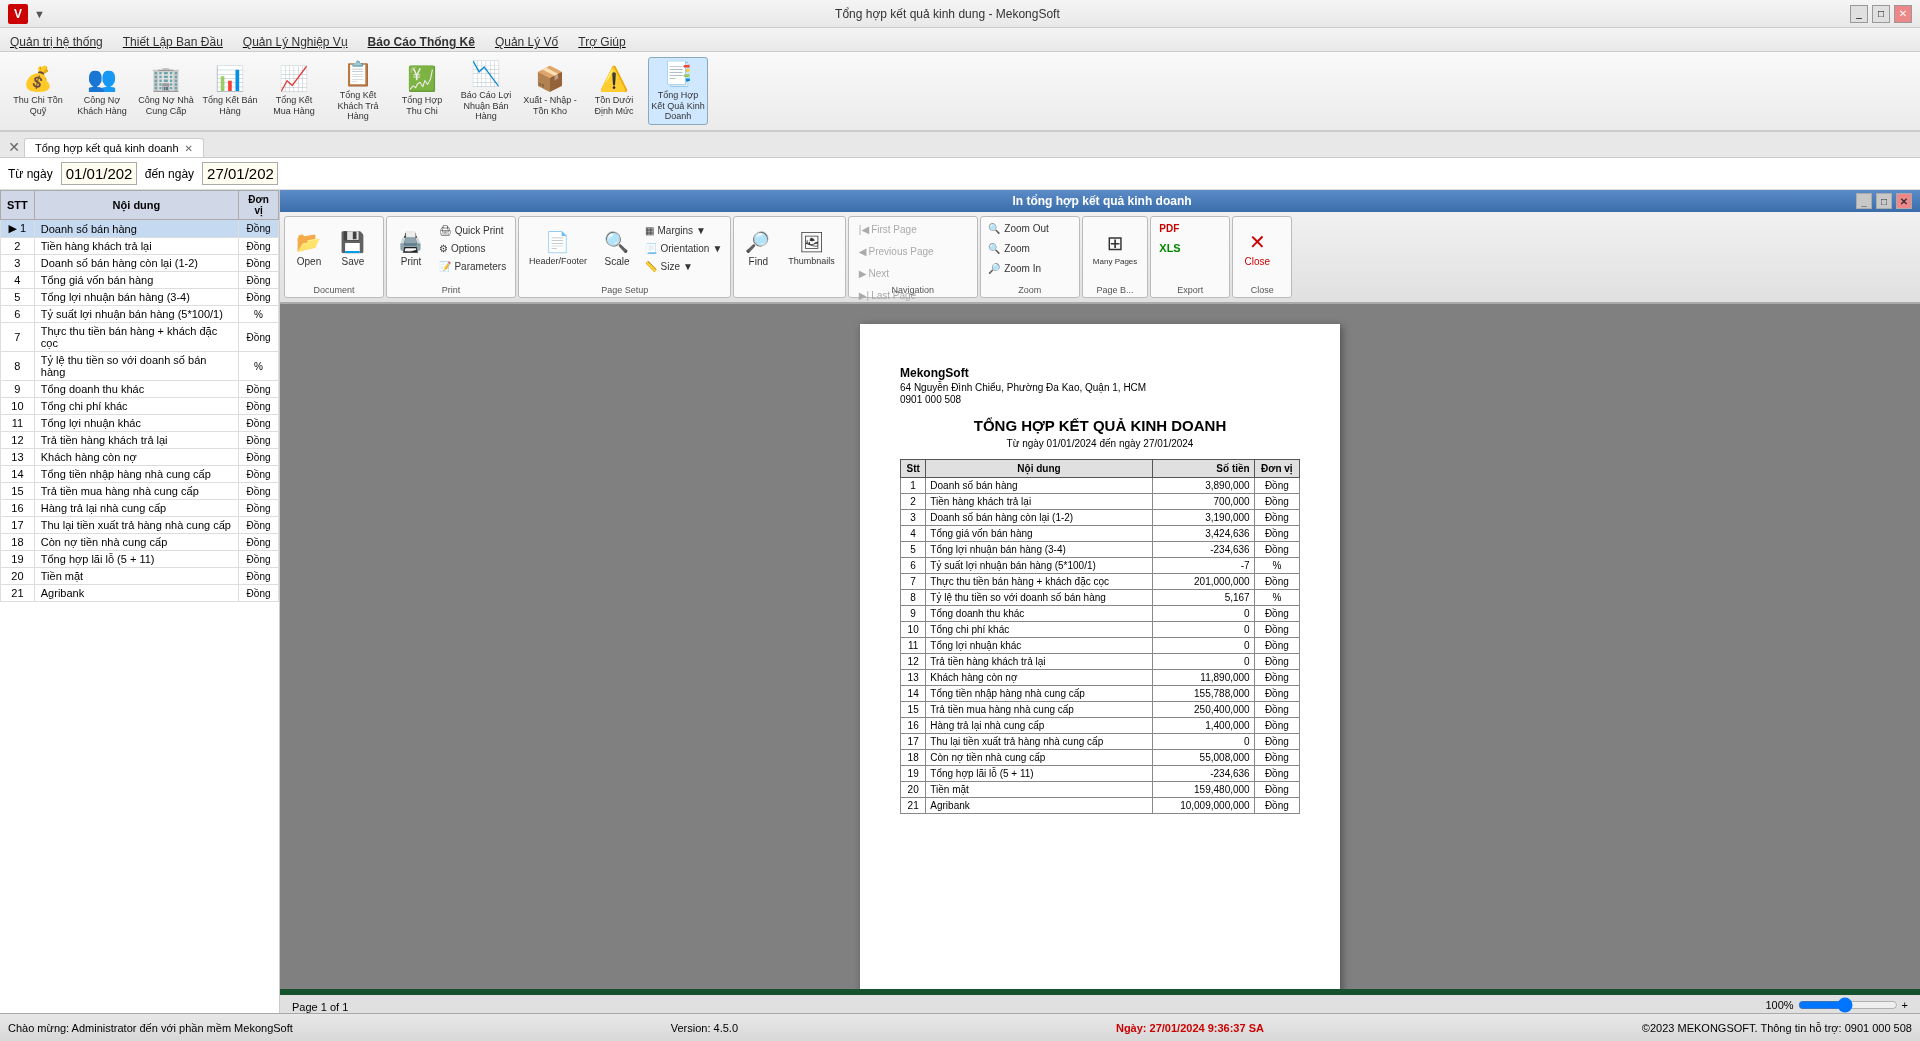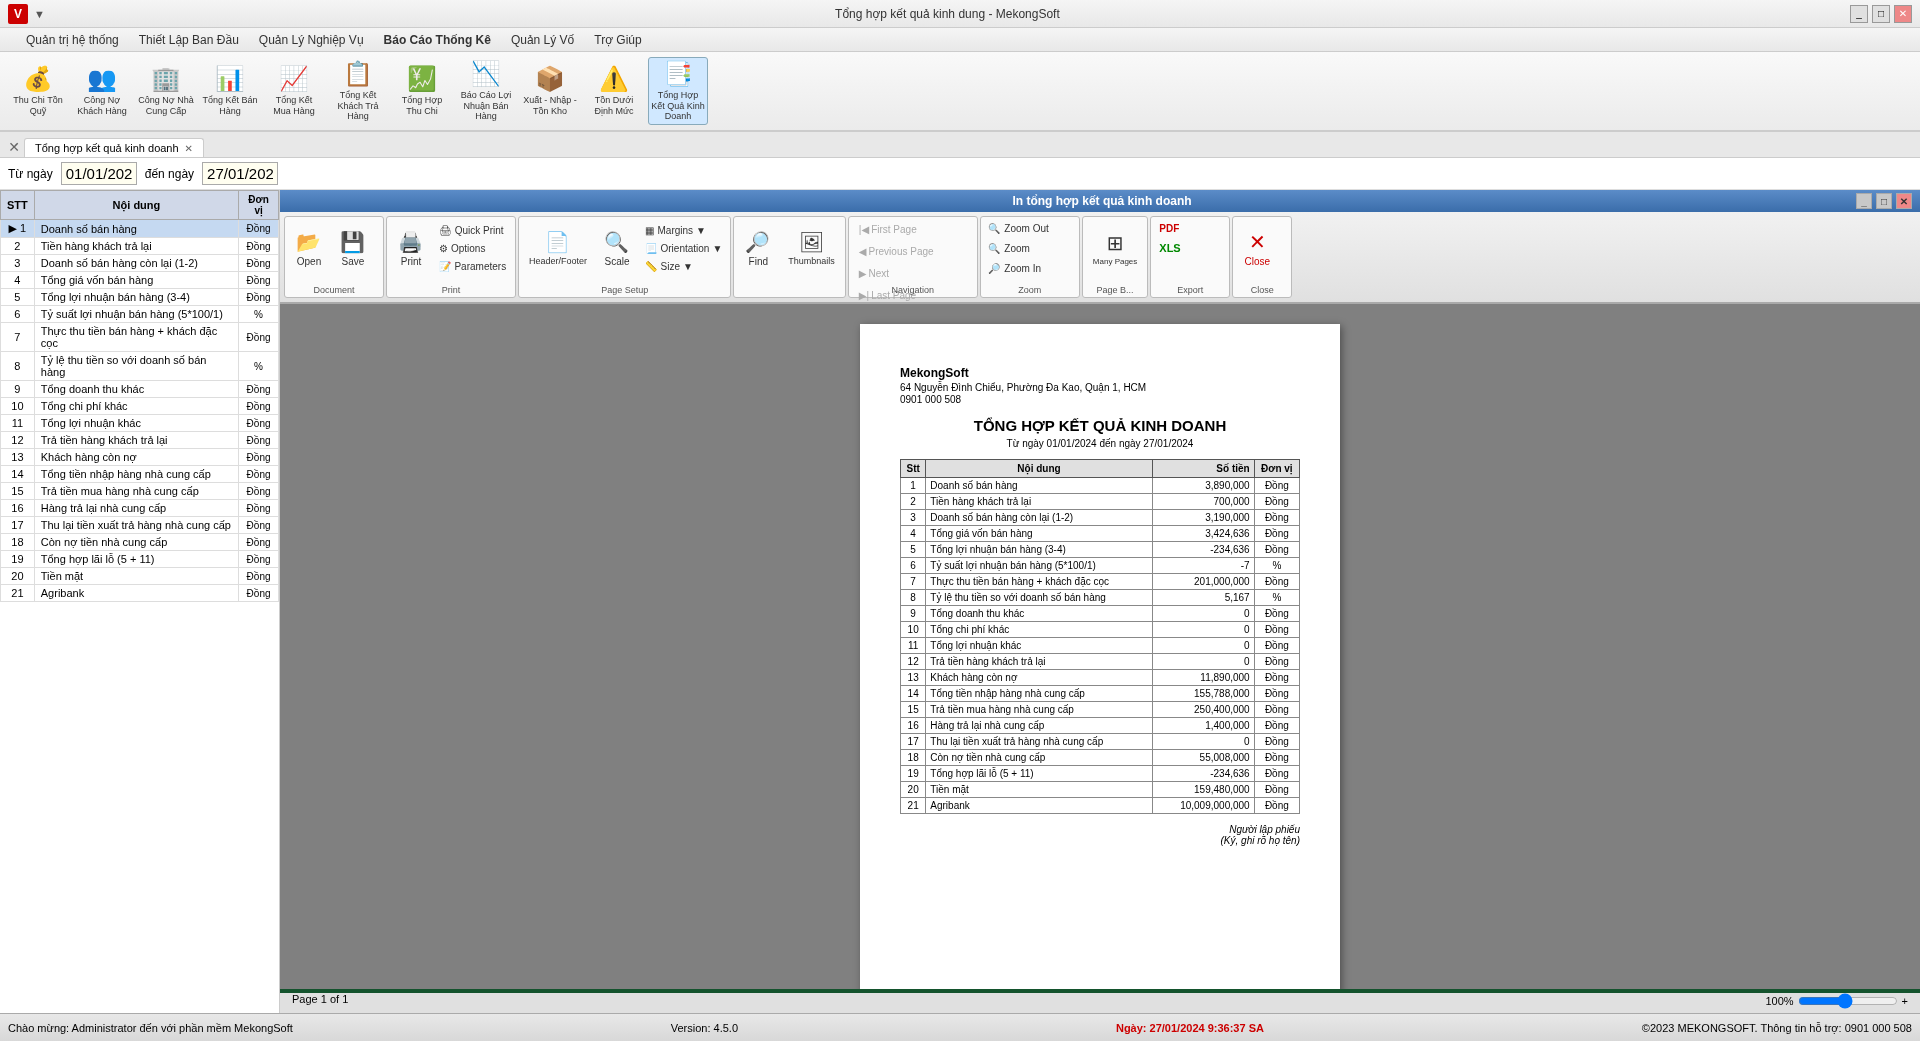--- a/index.html
+++ b/index.html
@@ -18,23 +18,24 @@
     .title-bar-left { display: flex; align-items: center; gap: 6px; }
     .title-bar-center { font-size: 12px; color: #333; font-weight: 500; }
     .title-bar-right { display: flex; gap: 4px; }
     .title-btn { width: 18px; height: 18px; border: 1px solid #999; background: #e0e0e0; cursor: pointer; font-size: 10px; display: flex; align-items: center; justify-content: center; }
 
     
     .menu-bar {
       background: linear-gradient(to bottom, #f5f5f5, #e8e8e8);
       height: 24px;
       display: flex;
-      align-items: center;
+      align-items: flex-end;
       border-bottom: 1px solid #ccc;
-      padding: 0 16px;
+      padding: 0 0;
+      text-decoration: underline;
     }
     .menu-item {
       padding: 2px 10px;
       font-size: 12px;
       cursor: pointer;
       color: #333;
     }
 
     
     .toolbar {
@@ -298,25 +299,25 @@
       font-size: 11px;
       text-align: right;
     }
     .status-center { color: #c00; font-weight: bold; }
 
     
     .preview-status {
       background: #e0e0e0;
       height: 24px;
       display: flex;
-      align-items: flex-start;
+      align-items: flex-end;
       justify-content: space-between;
       padding: 0 12px;
       font-size: 11px;
-      border-top: 4px solid #14532d;
+      border-top: 6px solid #14532d;
     }
     .zoom-control { display: flex; align-items: center; gap: 4px; }
     .zoom-slider { width: 100px; }
 
     
     ::-webkit-scrollbar { width: 10px; height: 10px; }
     ::-webkit-scrollbar-track { background: #f0f0f0; }
     ::-webkit-scrollbar-thumb { background: #bbb; border-radius: 3px; }
   </style>
 </head>
@@ -846,24 +847,20 @@
     <td class="center col-donvi">Đồng</td>
   </tr>
               <tr>
     <td class="center col-stt">21</td>
     <td class="col-noidung">Agribank</td>
     <td class="num col-sotien">10,009,000,000</td>
     <td class="center col-donvi">Đồng</td>
   </tr>
             </tbody>
         </table>
-        <div class="signature">
-          <div>Người lập phiếu</div>
-          <div style="font-style:italic;">(Ký, ghi rõ họ tên)</div>
-        </div>
       </div>
     </div>
 
     <div class="preview-status">
       <span>Page 1 of 1</span>
       <div class="zoom-control">
         <span>100%</span>
         <input type="range" class="zoom-slider" value="100" min="10" max="200" style="">
         <span>+</span>
       </div>

